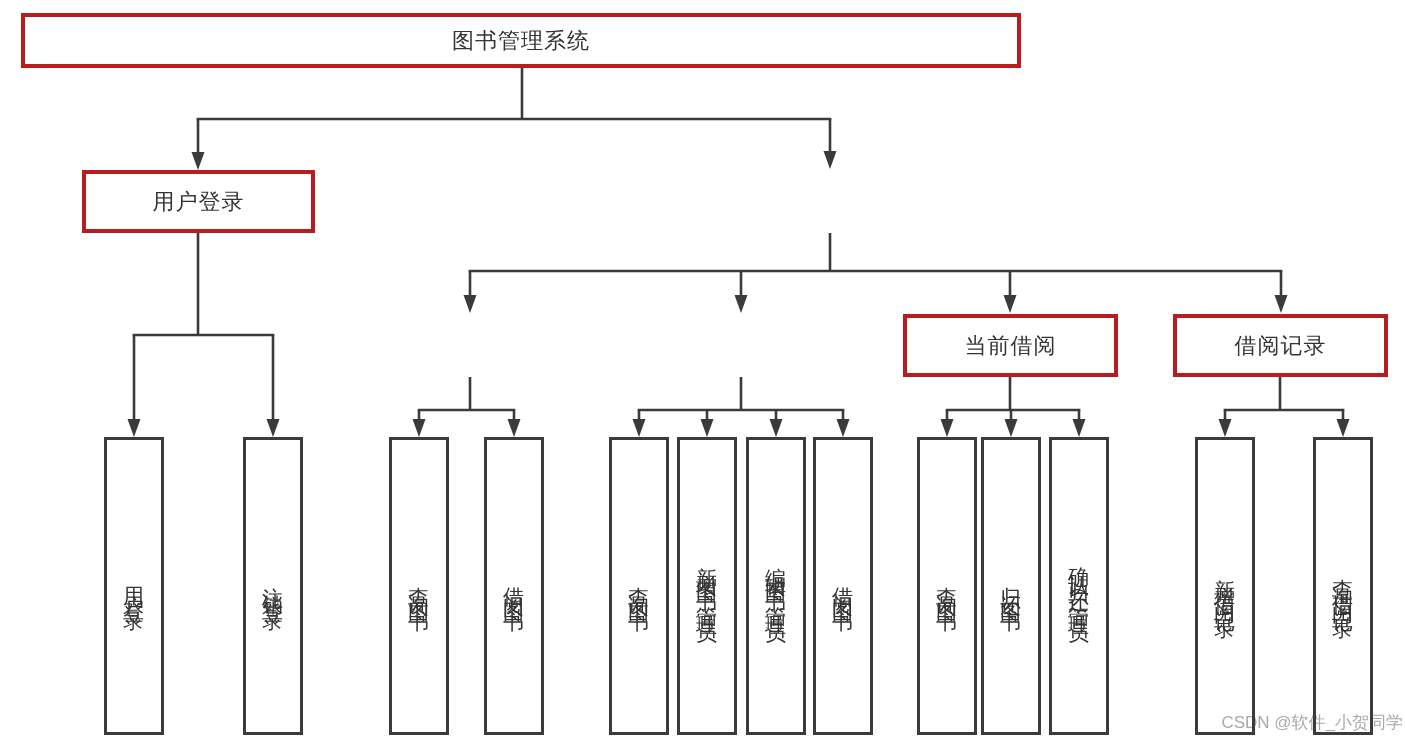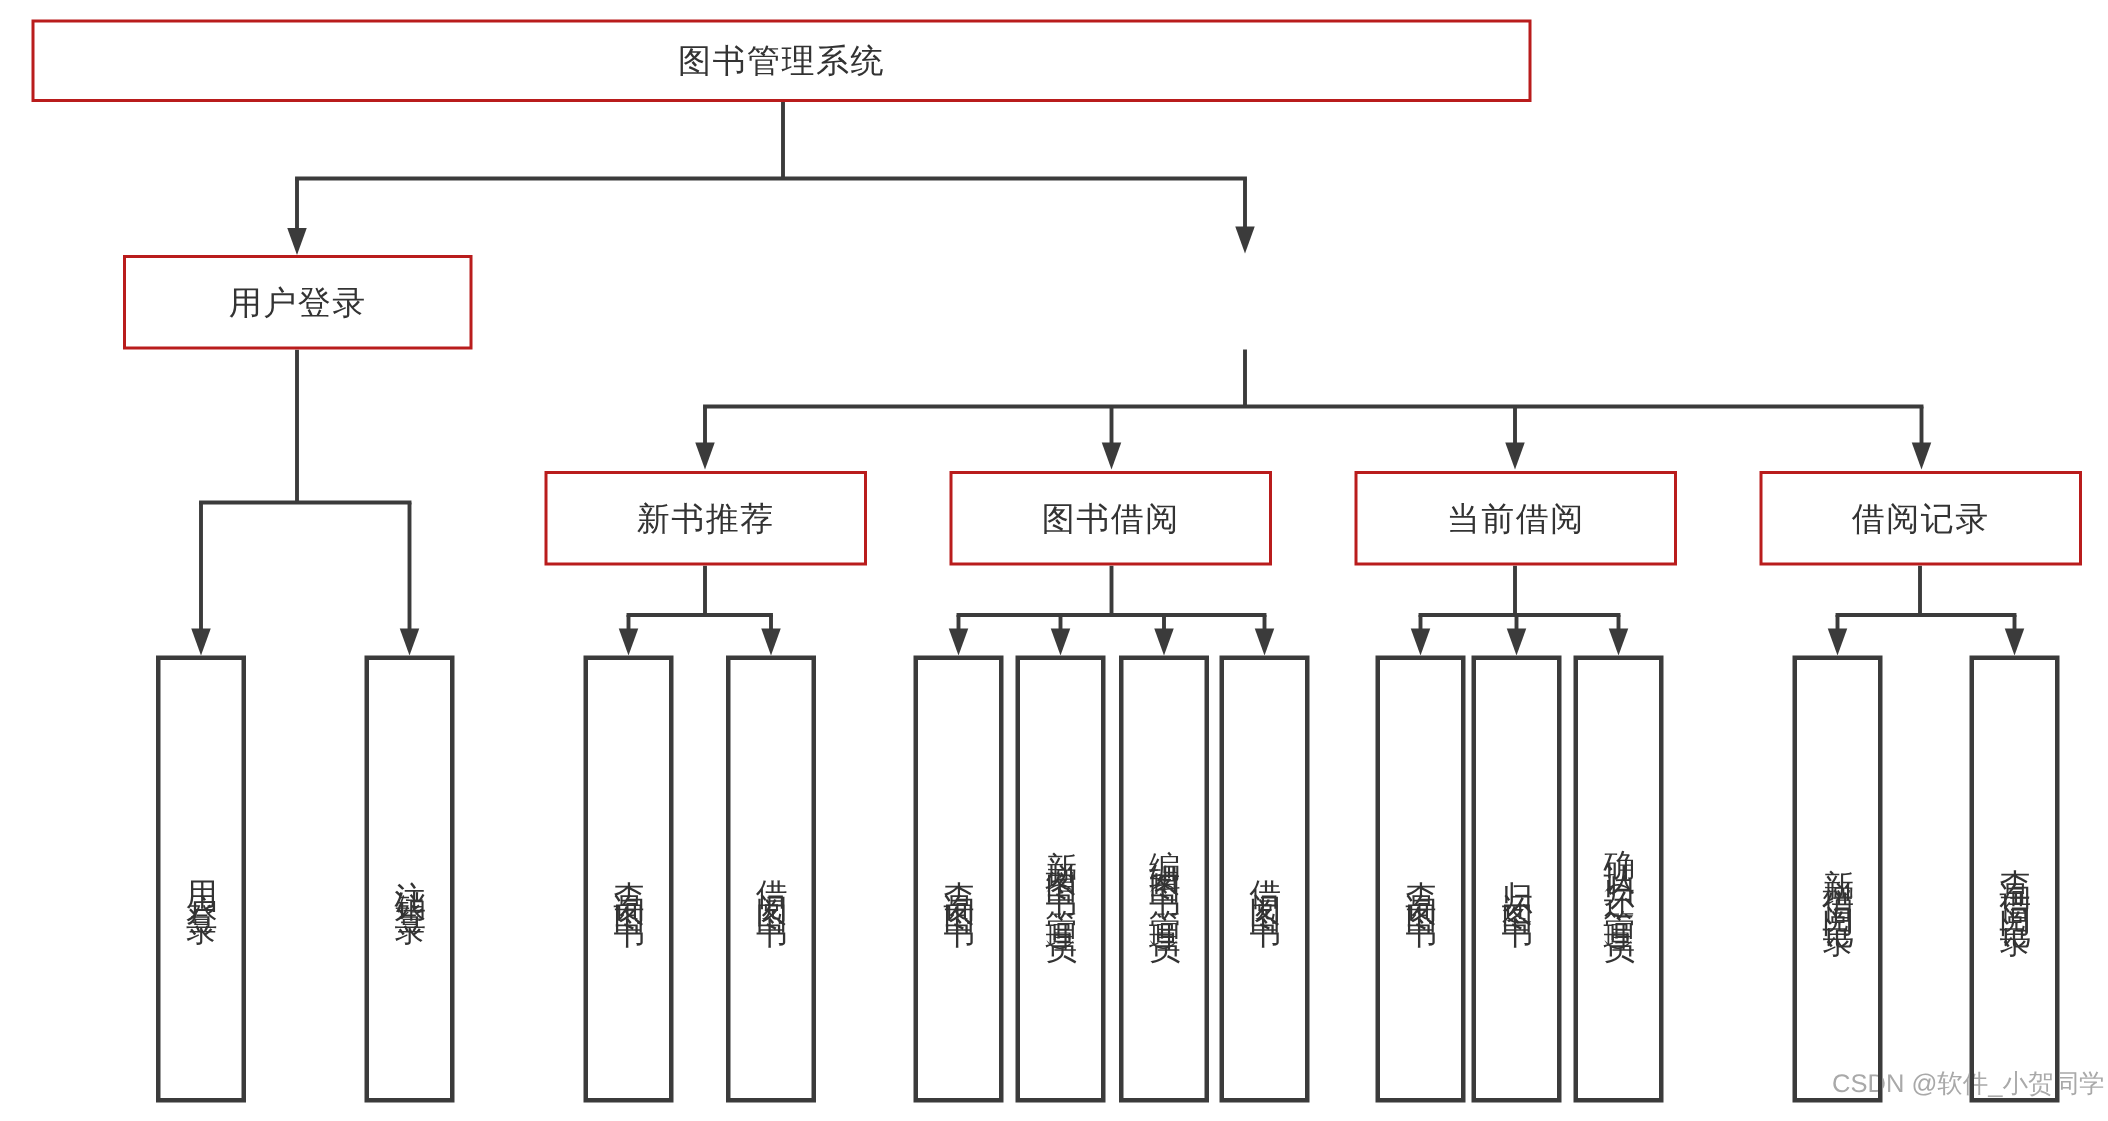--- a/index.html
+++ b/index.html
@@ -17,21 +17,21 @@
   }
   .connector-svg {
     position: absolute;
     left: 0;
     top: 0;
     z-index: 1;
   }
   .hbox {
     position: absolute;
     box-sizing: border-box;
-    border: 2px solid #b91c1c;
+    border: 4px solid #b91c1c;
     background: #ffffff;
     display: flex;
     align-items: center;
     justify-content: center;
     font-size: 22px;
     letter-spacing: 1px;
     color: #333333;
     z-index: 2;
   }
   .vbox {
@@ -133,22 +133,20 @@
       <path d="M1072.5,419 L1085.5,419 L1079,437 Z"></path>
       <path d="M1218.5,419 L1231.5,419 L1225,437 Z"></path>
       <path d="M1336.5,419 L1349.5,419 L1343,437 Z"></path>
     </g>
   </svg>
 
   <div class="hbox" style="left:21px; top:13px; width:1000px; height:55px;">图书管理系统</div>
 
   <div class="hbox" style="left:82px; top:170px; width:233px; height:63px;">用户登录</div>
 
-  <div class="hbox" style="left:363px; top:314px; width:215px; height:63px;">新书推荐</div>
-  <div class="hbox" style="left:633px; top:314px; width:215px; height:63px;">图书借阅</div>
   <div class="hbox" style="left:903px; top:314px; width:215px; height:63px;">当前借阅</div>
   <div class="hbox" style="left:1173px; top:314px; width:215px; height:63px;">借阅记录</div>
 
   <div class="vbox" style="left:104px;">用户登录</div>
   <div class="vbox" style="left:243px;">注销登录</div>
 
   <div class="vbox" style="left:389px;">查询图书</div>
   <div class="vbox" style="left:484px;">借阅图书</div>
 
   <div class="vbox" style="left:609px;">查询图书</div>

